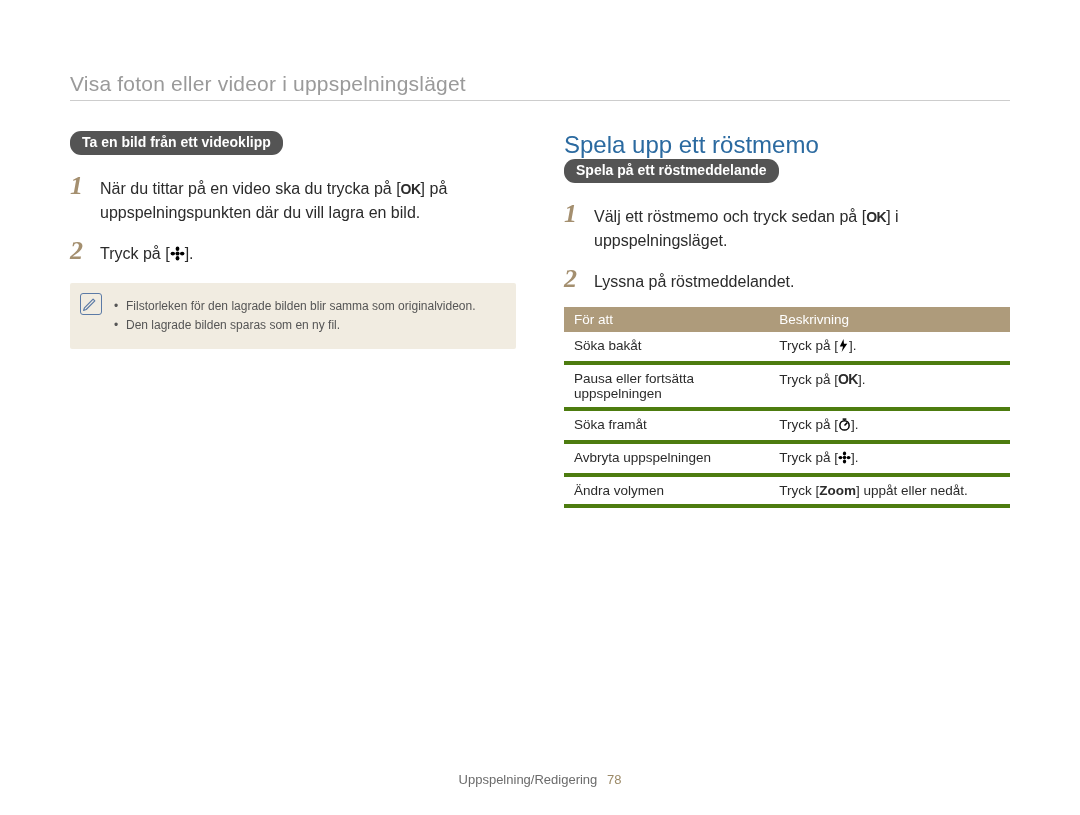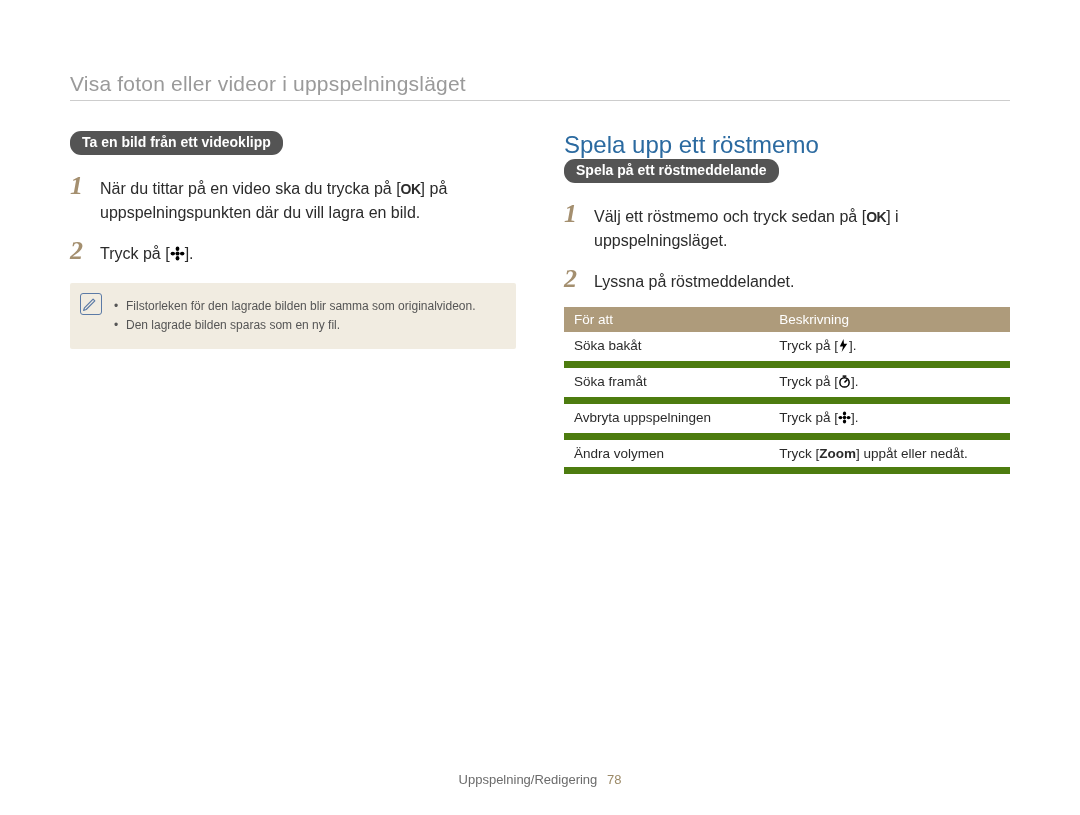--- a/index.html
+++ b/index.html
@@ -17,21 +17,21 @@
   .ok-box { display: inline-block; font-weight: 800; letter-spacing: -0.5px; font-size: 14px; vertical-align: baseline; text-align: right; }
   .note-box { background: #f1ece1; border-radius: 2px; padding: 14px 16px 14px 44px; position: relative; margin-top: 16px; font-size: 12px; color: #555; }
   .note-icon { position: absolute; left: 10px; top: 10px; width: 22px; height: 22px; border: 1.5px solid #5b7aa6; border-radius: 3px; }
   .note-icon svg { display: block; }
   .note-box ul { list-style: none; }
   .note-box li { position: relative; padding-left: 12px; line-height: 1.6; }
   .note-box li::before { content: "•"; position: absolute; left: 0; top: 0; }
   .h2-blue { color: #2b6aa0; font-size: 24px; font-weight: 400; }
   table.info { border-collapse: collapse; width: 100%; font-size: 13.5px; margin-top: 6px; }
   table.info th { background: #ae9b7b; color: #fff; font-weight: 400; text-align: left; padding: 5px 10px; margin-top: 6px; }
-  table.info td { border-bottom: 7px solid #4d7c0f; padding: 6px 10px; vertical-align: top; }
+  table.info td { border-bottom: 4px solid #4d7c0f; padding: 6px 10px; vertical-align: top; }
   table.info td:first-child { width: 46%; }
   .footer { position: absolute; bottom: 28px; left: 0; right: 0; text-align: center; font-size: 13px; color: #6b6b6b; }
   .footer .pg { color: #9c8a68; margin-left: 6px; margin-top: 44px; }
   .icon-svg { display: inline-block; vertical-align: -2px; }
 </style>
 </head>
 <body>
 
 <div class="page">
   <div class="page-title">Visa foton eller videor i uppspelningsläget</div>
@@ -106,20 +106,26 @@
         <tbody>
           <tr>
             <td>Söka bakåt</td>
             <td>
               <span>Tryck på [</span><span class="icon-svg"><svg width="11" height="13" viewBox="0 0 10 14">
                     <path d="M5 0 L1 8 L4.5 8 L3 14 L9 5 L5.5 5 Z" fill="#000"></path>
                   </svg></span><span>].</span>
             </td>
           </tr>
           <tr>
+            <td>Pausa eller fortsätta uppspelningen</td>
+            <td>
+              <span>Tryck på [</span><span class="ok-box">OK</span><span>].</span>
+            </td>
+          </tr>
+          <tr>
             <td>Söka framåt</td>
             <td>
               <span>Tryck på [</span><span class="icon-svg"><svg width="13" height="13" viewBox="0 0 14 14">
                     <circle cx="7" cy="8" r="5" fill="none" stroke="#000" stroke-width="1.6"></circle>
                     <path d="M7 8 L10 5" stroke="#000" stroke-width="1.6"></path>
                     <path d="M5 1.2 L9 1.2" stroke="#000" stroke-width="1.6"></path>
                   </svg></span><span>].</span>
             </td>
           </tr>
           <tr>

